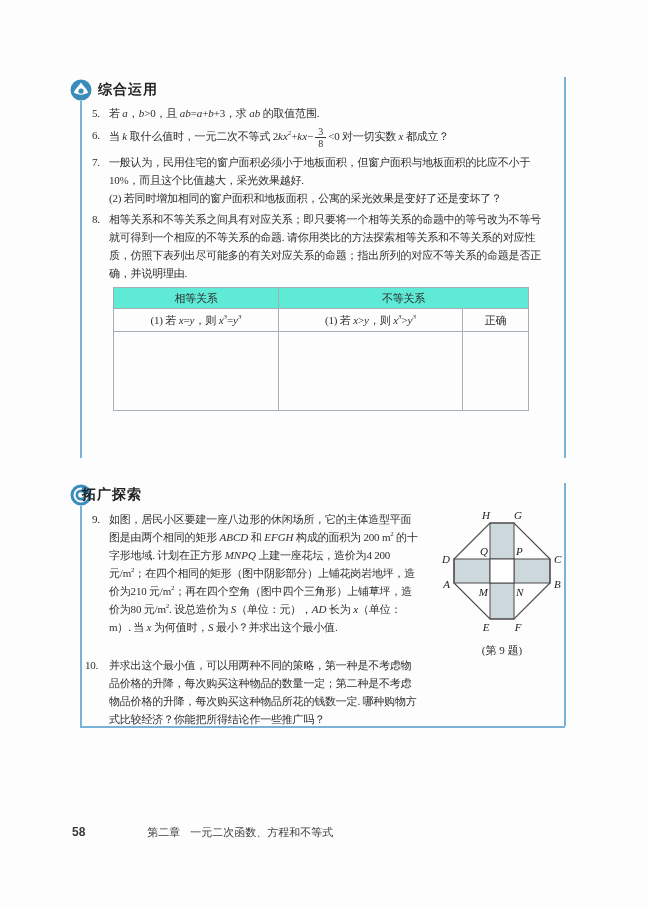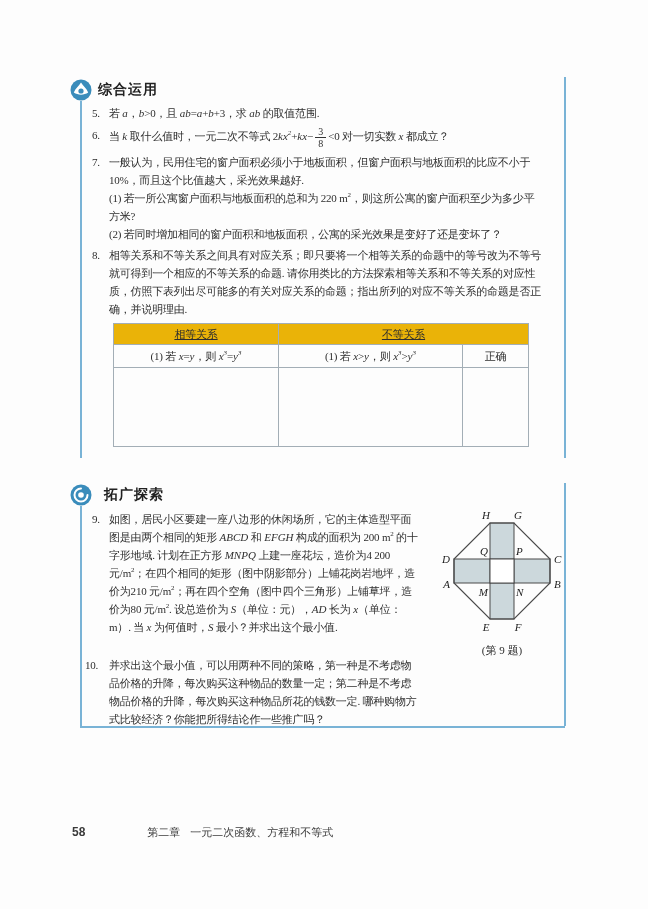--- a/index.html
+++ b/index.html
@@ -22,21 +22,21 @@
   sup{font-size:7px;line-height:0;vertical-align:super;}
   .frac{display:inline-block;vertical-align:middle;text-align:center;line-height:1.1;
         font-size:10px;margin:0 2px;letter-spacing:0;}
   .fnum{display:block;border-bottom:1px solid #333;padding:0 3px;}
   .fden{display:block;}
   
   table.rel{border-collapse:collapse;table-layout:fixed;width:415px;margin:5px 0 0 21px;
             font-size:11px;}
   table.rel td{border:1px solid #a3aeb6;text-align:center;vertical-align:middle;padding:0 2px;}
   table.rel{border:1.5px solid #7d8f9b;}
-  table.rel tr.th td{background:#eab308;height:20px;text-decoration:underline;}
+  table.rel tr.th td{background:#5eead4;height:20px;}
   table.rel tr.datarow td{height:22px;}
   table.rel tr.emptyrow td{height:78px;}
   
   .figure{position:absolute;width:132px;text-align:center;}
   .figure svg{display:block;}
   .fig-caption{font-size:11px;margin-top:6px;letter-spacing:0;}
   .fig-label{font-family:"Liberation Serif",serif;font-style:italic;font-size:11px;fill:#222;}
   
   .footer{position:absolute;left:72px;top:825px;font-size:11px;color:#3a3a3a;}
   .footer .pageno{font-family:"Liberation Sans",sans-serif;font-weight:bold;font-size:12px;
@@ -63,21 +63,20 @@
       <div class="ptext">若 <span class="var">a</span>，<span class="var">b</span>&gt;0，且 <span class="var">ab</span>=<span class="var">a</span>+<span class="var">b</span>+3，求 <span class="var">ab</span> 的取值范围.</div>
     </div>
     <div class="prob" style="margin:4px 0 4px 0;">
       <span class="pnum">6.</span>
       <div class="ptext">当 <span class="var">k</span> 取什么值时，一元二次不等式 2<span class="var">kx<sup>2</sup></span>+<span class="var">kx</span>−<span class="frac"><span class="fnum">3</span><span class="fden">8</span></span>&lt;0 对一切实数 <span class="var">x</span> 都成立？</div>
     </div>
     <div class="prob">
       <span class="pnum">7.</span>
       <div class="ptext">
         <div>一般认为，民用住宅的窗户面积必须小于地板面积，但窗户面积与地板面积的比应不小于10%，而且这个比值越大，采光效果越好.</div>
-        <div>(1) 若一所公寓窗户面积与地板面积的总和为 220 m<span><sup>2</sup></span>，则这所公寓的窗户面积至少为多少平方米?</div>
         <div>(2) 若同时增加相同的窗户面积和地板面积，公寓的采光效果是变好了还是变坏了？</div>
       </div>
     </div>
     <div class="prob">
       <span class="pnum">8.</span>
       <div class="ptext">相等关系和不等关系之间具有对应关系；即只要将一个相等关系的命题中的等号改为不等号就可得到一个相应的不等关系的命题. 请你用类比的方法探索相等关系和不等关系的对应性质，仿照下表列出尽可能多的有关对应关系的命题；指出所列的对应不等关系的命题是否正确，并说明理由.</div>
     </div>
 
     <table class="rel">
       <colgroup>
@@ -102,21 +101,21 @@
       </tr>
     </tbody>
       </table>
   </div>
 
   <svg class="sec-icon" style="left:70px;top:484px;" viewBox="0 0 22 22">
     <circle cx="11" cy="11" r="10.5" fill="#3a8cbb"></circle>
     <path d="M11 4.5 A6.5 6.5 0 1 0 17.5 11" stroke="#ffffff" stroke-width="2" fill="none" stroke-linecap="round"></path>
     <circle cx="11" cy="11" r="2.8" fill="#ffffff"></circle>
   </svg>
-  <h2 class="sec-title" style="left:104px;top:486px;">拓广探索</h2>
+  <h2 class="sec-title" style="left:82px;top:486px;">拓广探索</h2>
   <div class="vline" style="left:80px;top:506px;height:220px;"></div>
   <div class="vline" style="left:564px;top:483px;height:243px;"></div>
   <div class="hline" style="left:80px;top:726px;width:485px;"></div>
 
   <div class="content" style="left:92px;top:510px;width:330px;">
     <div class="prob">
       <span class="pnum">9.</span>
       <div class="ptext">如图，居民小区要建一座八边形的休闲场所，它的主体造型平面图是由两个相同的矩形 <span class="var">ABCD</span> 和 <span class="var">EFGH</span> 构成的面积为 200 m<span><sup>2</sup></span> 的十字形地域. 计划在正方形 <span class="var">MNPQ</span> 上建一座花坛，造价为4 200元/m<span><sup>2</sup></span>；在四个相同的矩形（图中阴影部分）上铺花岗岩地坪，造价为210 元/m<span><sup>2</sup></span>；再在四个空角（图中四个三角形）上铺草坪，造价为80 元/m<span><sup>2</sup></span>. 设总造价为 <span class="var">S</span>（单位：元），<span class="var">AD</span> 长为 <span class="var">x</span>（单位：m）. 当 <span class="var">x</span> 为何值时，<span class="var">S</span> 最小？并求出这个最小值.</div>
     </div>
     <div class="prob wide" style="margin-top:20px;">

